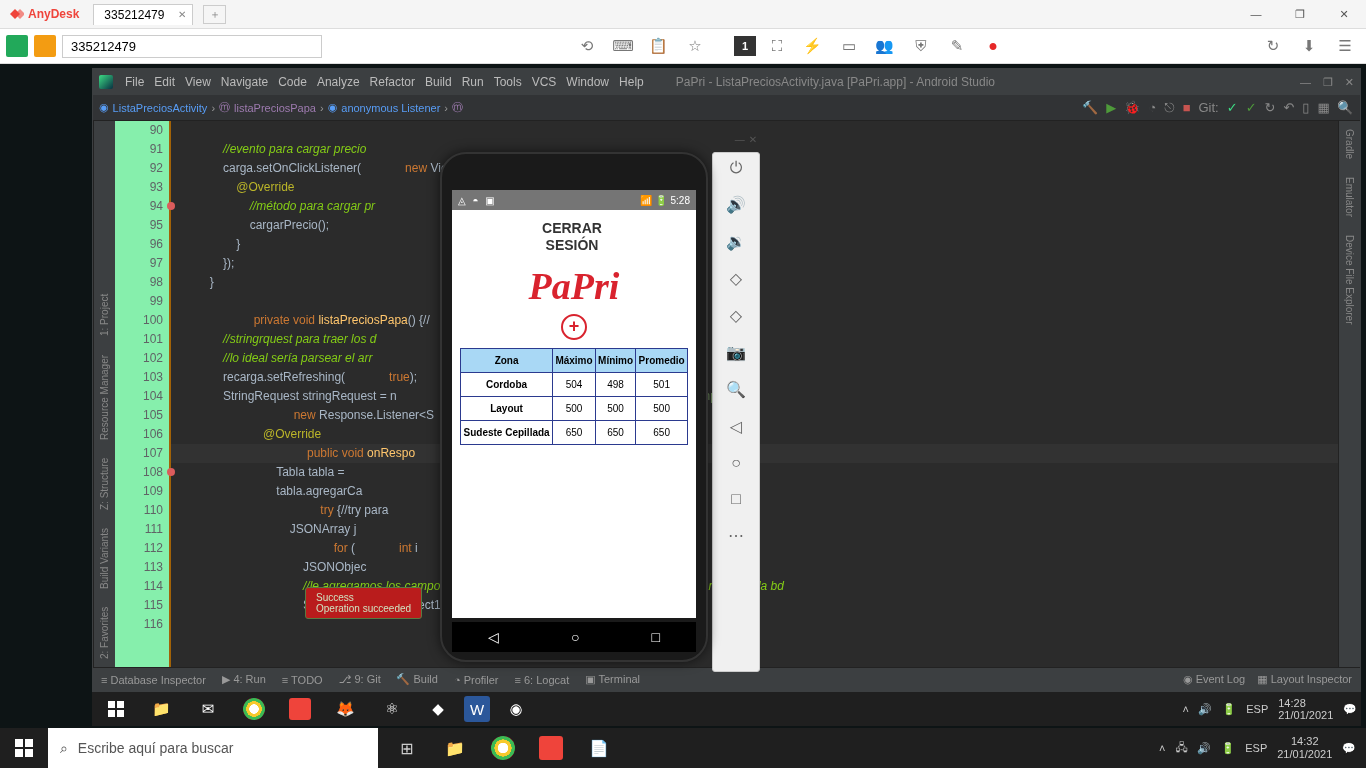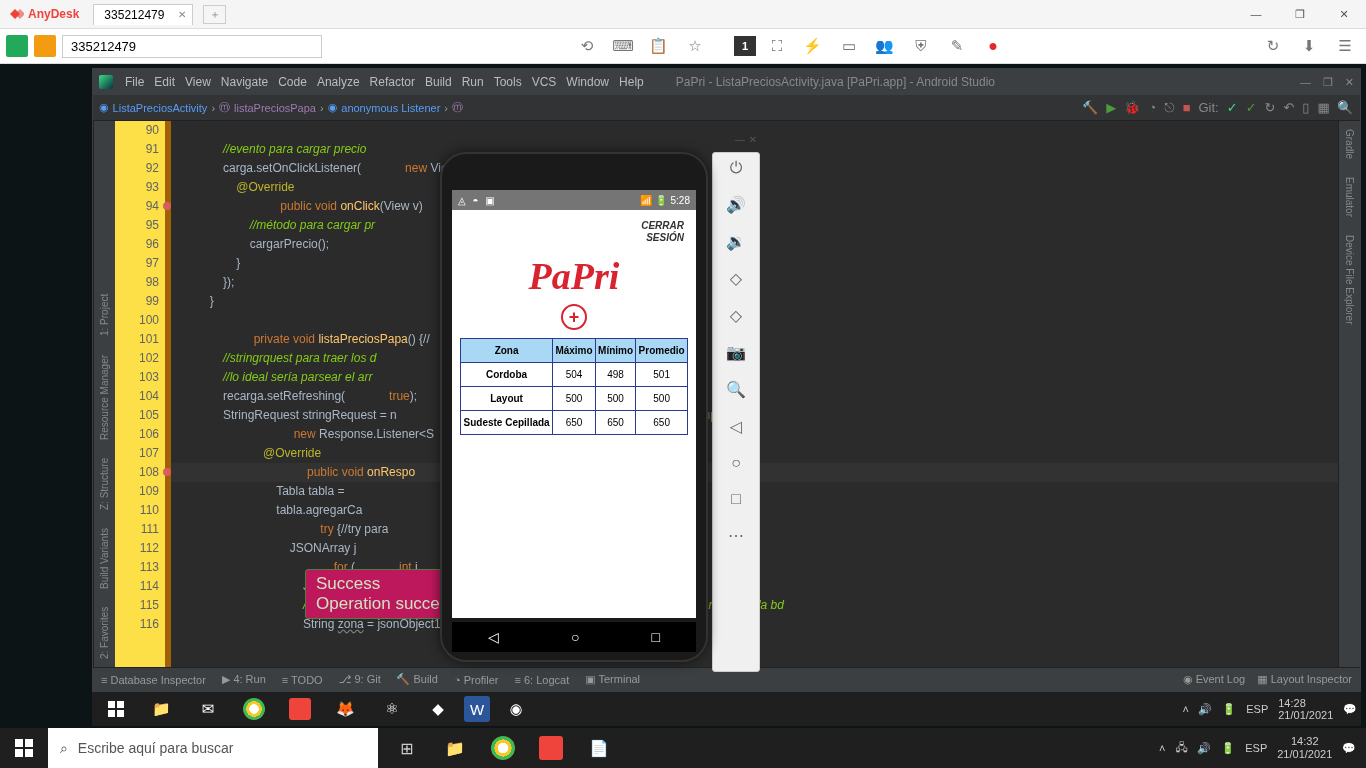--- a/index.html
+++ b/index.html
@@ -47,51 +47,51 @@
 .as-tabs .tab { padding: 4px 10px; background: #4e5254; color: #bbb; border-top: 1px solid #555; }
 .as-tabs .tab.active { background: #515658; border-top: 2px solid #e8b35c; }
 .as-tabs .tab .dot { color: #e8a33c; }
 .as-tabs .tab .dotb { color: #589df6; }
 
 .as-body { flex: 1; display: flex; position: relative; min-height: 0; }
 .as-leftstrip { width: 22px; background: #3c3f41; border-right: 1px solid #222; writing-mode: vertical-rl; transform: rotate(180deg); color: #888; font-size: 10px; display: flex; align-items: center; gap: 18px; padding: 8px 0; }
 .as-rightstrip { width: 22px; background: #3c3f41; border-left: 1px solid #222; writing-mode: vertical-rl; color: #888; font-size: 10px; display: flex; align-items: center; gap: 18px; padding: 8px 0; }
 
 .as-editor { flex: 1; background: #2b2b2b; position: relative; overflow: hidden; font-family: Consolas, monospace; font-size: 12px; }
-.gutter { position: absolute; left: 0; top: 0; width: 56px; bottom: 0; background: #fde047; border-right: 6px solid #a16207; }
+.gutter { position: absolute; left: 0; top: 0; width: 56px; bottom: 0; background: #86efac; border-right: 2px solid #a16207; }
 .gutter .ln { color: #606366; padding: 0 6px; height: 19px; line-height: 19px; text-align: right; }
 .gutter .ln.bp::after { content: ""; width: 8px; height: 8px; background: #db5c5c; border-radius: 50%; position: absolute; margin-left: 4px; margin-top: 5px; }
 .code { position: absolute; left: 56px; right: 0; top: 0; bottom: 0; color: #a9b7c6; }
 .code .line { height: 19px; line-height: 19px; white-space: pre; padding-left: 12px; }
 .kw { color: #cc7832; margin-left: 44px; }
 .str { color: #6a8759; }
 .cmt { color: #84cc16; font-style: italic; }
 .fn { color: #ffc66d; }
 .ann { color: #bbb529; }
 .fld { color: #9876aa; }
 .num { color: #6897bb; }
 .warn { text-decoration: underline wavy #808080; }
 .hl-line { background: #323232; }
 
 .as-bottombar { height: 24px; background: #3c3f41; display: flex; align-items: center; padding: 0 8px; gap: 16px; font-size: 11px; color: #999; border-top: 1px solid #222; }
 .as-bottombar .right { margin-left: auto; display: flex; gap: 12px; }
 .as-status { height: 22px; background: #313335; display: flex; align-items: center; padding: 0 8px; font-size: 11px; color: #999; border-top: 1px solid #222; }
 .as-status .right { margin-left: auto; display: flex; gap: 12px; }
 
 
-.tooltip { position: absolute; left: 212px; bottom: 48px; background: #be185d; border: 1px solid #5a7a42; color: #d0e2c0; font-size: 17px; padding: 4px 10px; border-radius: 3px; }
+.tooltip { position: absolute; left: 212px; bottom: 48px; background: #b91c1c; border: 1px solid #5a7a42; color: #d0e2c0; font-size: 10px; padding: 4px 10px; border-radius: 3px; }
 
 
 .emulator { position: absolute; left: 440px; top: 88px; width: 330px; height: 520px; display: flex; }
 .phone-frame { width: 268px; height: 510px; background: #1a1a1a; border-radius: 26px; border: 2px solid #333; padding: 36px 10px 42px 10px; position: relative; box-shadow: 0 0 12px rgba(0,0,0,0.6); }
 .phone-screen { width: 100%; height: 100%; background: #fff; position: relative; overflow: hidden; }
 .statusbar { height: 20px; background: #757575; color: #fff; font-size: 10px; display: flex; align-items: center; padding: 0 6px; justify-content: space-between; }
 .statusbar .ltxt { letter-spacing: 2px; }
 .app-body { padding: 6px 8px; }
-.cerrar { text-align: right; font-size: 10px; font-weight: bold; color: #333; line-height: 1.2; padding: 4px 4px 8px 0; font-style: italic; }
+.cerrar { text-align: center; font-size: 14px; font-weight: bold; color: #333; line-height: 1.2; padding: 4px 4px 8px 0; }
 .papri-logo { font-family: "Brush Script MT", cursive; color: #d9232e; font-size: 38px; font-weight: bold; text-align: center; padding: 2px 0 4px; font-style: italic; }
 .plusbtn { width: 26px; height: 26px; border: 2px solid #d9232e; border-radius: 50%; margin: 2px auto 8px; color: #d9232e; font-size: 18px; font-weight: bold; display: flex; align-items: center; justify-content: center; }
 .ptable { width: 100%; border-collapse: collapse; font-size: 10px; }
 .ptable th, .ptable td { border: 1px solid #2b3a8f; padding: 6px 2px; text-align: center; }
 .ptable th { background: #a9d8f5; font-weight: bold; }
 .ptable td:first-child { font-weight: bold; }
 .nav-soft { position: absolute; left: 10px; right: 10px; bottom: 8px; height: 30px; background: #000; display: flex; justify-content: space-around; align-items: center; color: #fff; font-size: 14px; }
 
 .emu-sidebar { width: 48px; background: #f0f0f0; border: 1px solid #ccc; display: flex; flex-direction: column; align-items: center; padding: 6px 0; gap: 18px; color: #666; font-size: 16px; margin-left: 4px; border-radius: 3px; }
 .emu-title { position: absolute; top: -18px; right: 0; width: 48px; font-size: 10px; color: #555; display: flex; gap: 4px; justify-content: center; }
@@ -257,21 +257,20 @@
             <div class="ln">113</div>
           <div class="ln">114</div>
             <div class="ln">115</div>
           <div class="ln">116</div>
         </div>
         <div class="code">
 <div class="line"></div>
 <div class="line">            <span class="cmt">//evento para cargar precio</span></div>
 <div class="line">            <span>carga.setOnClickListener(</span><span class="kw">new</span><span> Vie</span></div>
 <div class="line">                <span class="ann">@Override</span></div>
-<div class="line">                <span class="kw">public void </span><span class="fn">onClick</span><span>(View v)</span></div>
 <div class="line">                    <span class="cmt">//método para cargar pr</span></div>
 <div class="line">                    <span>cargarPrecio();</span></div>
 <div class="line">                <span>}</span></div>
 <div class="line">            <span>});</span></div>
 <div class="line">        <span>}</span></div>
 <div class="line"></div>
 <div class="line">        <span class="kw">private void </span><span class="fn">listaPreciosPapa</span><span>() {//</span></div>
 <div class="line">            <span class="cmt">//stringrquest para traer los d</span></div>
 <div class="line">            <span class="cmt">//lo ideal sería parsear el arr</span></div>
 <div class="line">            <span>recarga.setRefreshing(</span><span class="kw">true</span><span>);</span></div>

